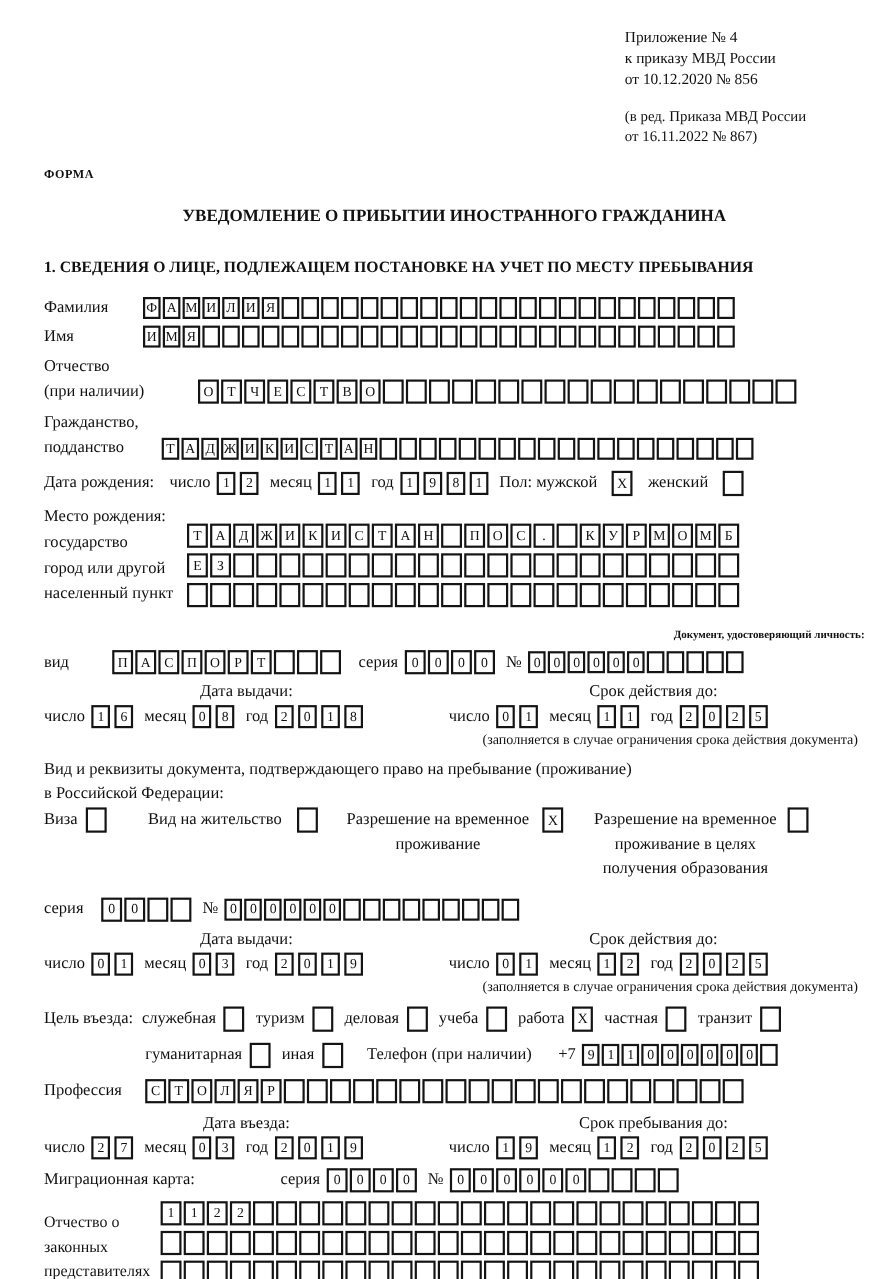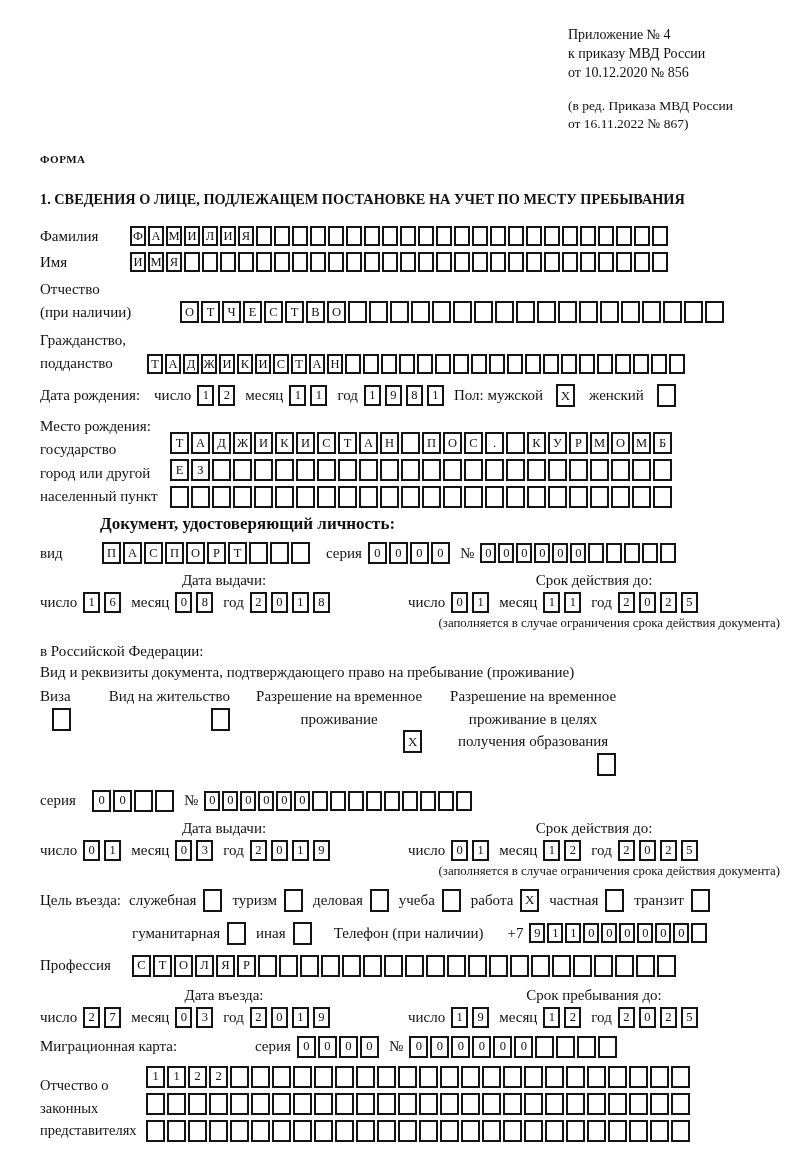--- a/index.html
+++ b/index.html
@@ -45,35 +45,35 @@
   .dlabel { margin:0 6px 0 10px; flex:0 0 auto; }
   .dlabel:first-child { margin-left:0; }
 
   
   .checkbox {
     flex:0 0 auto; display:inline-flex; width:19px; height:23px;
     border:2px solid #141414; align-items:center; justify-content:center;
     font-size:13px; margin-left:7px; background:#fff;
   }
 
-  .center-bold { text-align:left; font-weight:bold; font-size:17px; margin:6px 0 8px 60px; }
+  .center-bold { text-align:right; font-weight:bold; font-size:10px; margin:20px 0 8px 60px; }
 
   
   .datecols { display:flex; margin-bottom:2px; }
   .datecol-l { width:368px; }
   .datecol-r { width:372px; }
   .date-heading { text-align:center; margin-bottom:3px; }
   .daterow { display:flex; align-items:center; }
   .date-note { font-size:12.8px; margin:3px 0 8px 0; text-align:right; padding-right:0; }
 
   .plain-line { margin:4px 0; }
   .opts { display:flex; align-items:flex-start; flex-wrap:nowrap; }
   .opt { display:inline-flex; align-items:center; margin-right:10px; }
   .opt:last-child { margin-right:0; }
-  .optblock { display:inline-flex; align-items:flex-end; margin-right:14px;flex-direction:column; }
+  .optblock { display:inline-flex; align-items:flex-start; margin-right:14px; }
   .optblock .txt { text-align:center; line-height:1.5; }
   .optblock .checkbox { margin-top:0; }
   .indent { margin-left:92px; }
 
   
   .rep-labels { width:106px; line-height:1.55; flex:0 0 auto; font-size:14.5px; }
 </style>
 </head>
 <body>
 
@@ -87,20 +87,21 @@
       </div>
     <div class="grp2">
         <div>(в ред. Приказа МВД России</div>
         <div>от 16.11.2022 № 867)</div>
       </div>
   </div>
 
   <div class="forma">ФОРМА</div>
 
   <div class="title">
+    <div>УВЕДОМЛЕНИЕ О ПРИБЫТИИ ИНОСТРАННОГО ГРАЖДАНИНА</div>
   </div>
 
   <div class="section-heading">1. СВЕДЕНИЯ О ЛИЦЕ, ПОДЛЕЖАЩЕМ ПОСТАНОВКЕ НА УЧЕТ ПО МЕСТУ ПРЕБЫВАНИЯ</div>
 
   <div class="form-area">
 
     <div class="frow">
       <span class="flabel" style="width:90px">Фамилия</span>
       <div class="cells">
           <span class="cell">Ф</span>
@@ -440,22 +441,22 @@
               <span class="cell">2</span>
               <span class="cell">0</span>
               <span class="cell">2</span>
               <span class="cell">5</span>
             </div>
         </div>
         <div class="date-note">(заполняется в случае ограничения срока действия документа)</div>
       </div>
     </div>
 
+    <div class="plain-line">Вид и реквизиты документа, подтверждающего право на пребывание (проживание)</div>
     <div class="plain-line">в Российской Федерации:</div>
-    <div class="plain-line">Вид и реквизиты документа, подтверждающего право на пребывание (проживание)</div>
 
     <div class="opts" style="margin-top:4px">
       <span class="optblock">
         <span class="txt">Виза</span>
         <span class="checkbox"></span>
       </span>
       <span class="optblock" style="margin-left:24px">
         <span class="txt">Вид на жительство</span>
         <span class="checkbox" style="margin-left:14px"></span>
       </span>

